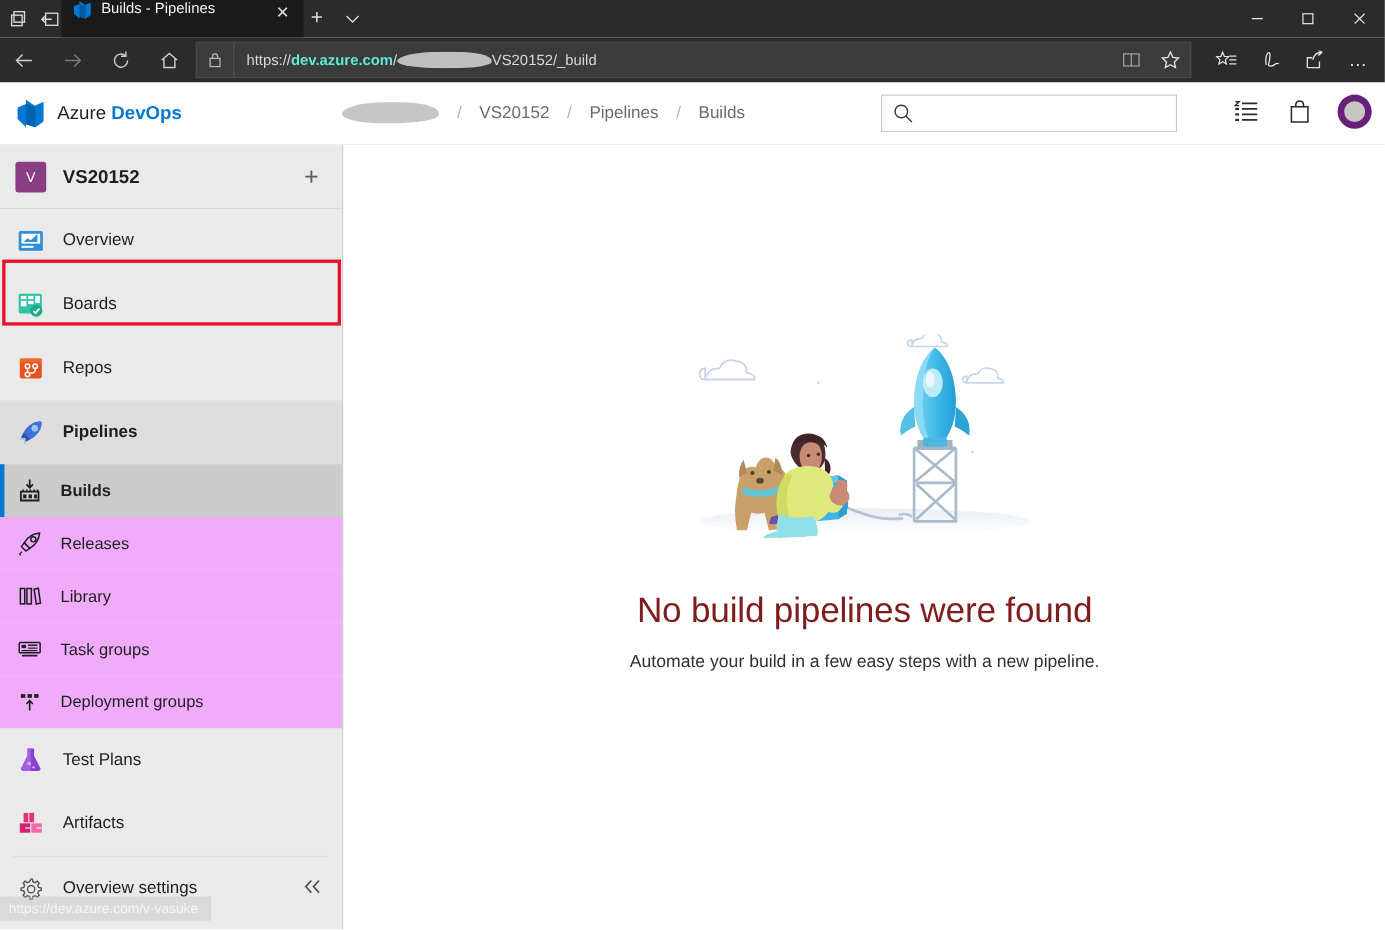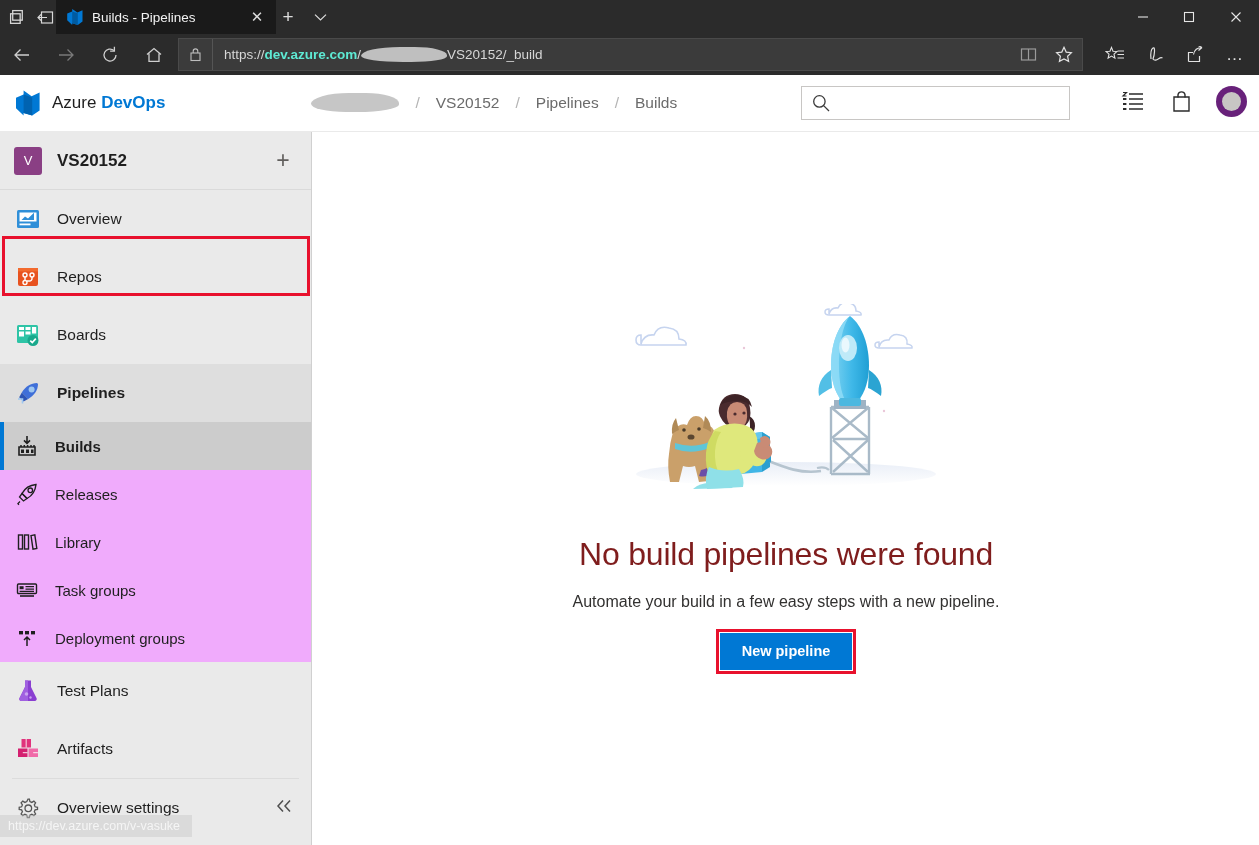--- a/index.html
+++ b/index.html
@@ -16,21 +16,21 @@
     background: #2b2b2b;
   }
   .tb-sysicon {
     position: absolute; top: 0; width: 30px; height: 34px;
     display: flex; align-items: center; justify-content: center;
     color: #d8d8d8;
   }
   .tb-sysicon svg { display: block; }
   .tab {
     position: absolute; left: 56px; top: 0; width: 220px; height: 34px;
-    background: #1a1a1a; display: flex; align-items: center; padding: 0 8px 0 10px;
+    background: #1a1a1a; display: flex; align-items: flex-start; padding: 0 8px 0 10px;
   }
   .tab .favicon { width: 18px; height: 18px; flex: 0 0 18px; margin-right: 8px; }
   .tab .tab-title {
     flex: 1; color: #f2f2f2; font-size: 13.5px; white-space: nowrap;
     overflow: hidden; text-overflow: ellipsis;
   }
   .tab .tab-close {
     width: 22px; height: 22px; flex: 0 0 22px; color: #dcdcdc;
     display: flex; align-items: center; justify-content: center; font-size: 15px;
   }
@@ -391,50 +391,50 @@
     <div class="nav-item">
       <span class="ic">
         <svg width="26" height="26" viewBox="0 0 26 26">
             <rect x="2" y="4" width="22" height="18" rx="1.5" fill="#2f8fd8"></rect>
             <rect x="4.5" y="6.5" width="17" height="9" fill="#ffffff"></rect>
             <path d="M6.5 14 L10 10.5 L13 12.5 L19 6.8 L19 14 Z" fill="#2f8fd8"></path>
             <rect x="4.5" y="17.5" width="11" height="1.8" fill="#ffffff"></rect>
           </svg>
       </span>
       <span>Overview</span>
-    </div>
-
-    <div class="nav-item">
-      <span class="ic">
-        <svg width="26" height="26" viewBox="0 0 26 26">
-            <rect x="3" y="4" width="20" height="18" rx="2" fill="#e8521f"></rect>
-            <rect x="3" y="4" width="20" height="3.4" fill="#f26a2e"></rect>
-            <circle cx="10" cy="11" r="2" fill="none" stroke="#ffffff" stroke-width="1.4"></circle>
-            <circle cx="17" cy="11" r="2" fill="none" stroke="#ffffff" stroke-width="1.4"></circle>
-            <circle cx="10" cy="18.5" r="2" fill="none" stroke="#ffffff" stroke-width="1.4"></circle>
-            <path d="M10 13 V16.5 M17 13 V14.5 A2.4 2.4 0 0 1 14.6 17 H12" fill="none" stroke="#ffffff" stroke-width="1.4"></path>
-          </svg>
-      </span>
-      <span>Repos</span>
     </div>
 
     <div class="nav-item">
       <span class="ic">
         <svg width="26" height="26" viewBox="0 0 26 26">
             <rect x="2" y="3" width="21" height="18" rx="1.5" fill="#2ec4a6"></rect>
             <rect x="4" y="5" width="5" height="3" fill="#ffffff"></rect>
             <rect x="10.5" y="5" width="5" height="3" fill="#ffffff"></rect>
             <rect x="17" y="5" width="4.2" height="6.5" fill="#ffffff"></rect>
             <rect x="4" y="9.5" width="5" height="5" fill="#ffffff"></rect>
             <rect x="10.5" y="9.5" width="5" height="3" fill="#ffffff"></rect>
             <circle cx="18" cy="18.5" r="5.5" fill="#19a98c"></circle>
             <path d="M15.3 18.6 L17.3 20.6 L20.8 16.6" fill="none" stroke="#ffffff" stroke-width="1.7"></path>
           </svg>
       </span>
       <span>Boards</span>
+    </div>
+
+    <div class="nav-item">
+      <span class="ic">
+        <svg width="26" height="26" viewBox="0 0 26 26">
+            <rect x="3" y="4" width="20" height="18" rx="2" fill="#e8521f"></rect>
+            <rect x="3" y="4" width="20" height="3.4" fill="#f26a2e"></rect>
+            <circle cx="10" cy="11" r="2" fill="none" stroke="#ffffff" stroke-width="1.4"></circle>
+            <circle cx="17" cy="11" r="2" fill="none" stroke="#ffffff" stroke-width="1.4"></circle>
+            <circle cx="10" cy="18.5" r="2" fill="none" stroke="#ffffff" stroke-width="1.4"></circle>
+            <path d="M10 13 V16.5 M17 13 V14.5 A2.4 2.4 0 0 1 14.6 17 H12" fill="none" stroke="#ffffff" stroke-width="1.4"></path>
+          </svg>
+      </span>
+      <span>Repos</span>
     </div>
 
     <div class="nav-item highlighted">
       <span class="ic">
         <svg width="26" height="26" viewBox="0 0 26 26">
             <path d="M22 3 C16 3 10.5 6.5 6.8 12.5 L13.2 19 C19.2 15.5 23 10 23 4 Z" fill="#3f6fd8"></path>
             <path d="M6.8 12.5 L13.2 19 L8.5 21.5 L4.2 17.2 Z" fill="#2d55b5"></path>
             <circle cx="16.6" cy="9.4" r="3" fill="#9ec7f0"></circle>
             <path d="M3 19 H7.5 V23.5" fill="none" stroke="#9ec7f0" stroke-width="1.6"></path>
           </svg>
@@ -623,19 +623,15 @@
         <path d="M126 139 q8 -3 13 3 q4 5 1 10 q-4 5 -10 3 q-6 -2 -7 -8 Z" fill="#c98b75"></path>
         <path d="M129 134 q5 -4 9 0 q3 4 0 8 q-4 4 -8 0 Z" fill="#c98b75"></path>
         <path d="M78 163 q14 6 30 2 q6 10 4 18 l-36 2 q-3 -12 2 -22 Z" fill="#8fe0e8"></path>
         <path d="M66 182 q10 -5 22 -3 q10 2 14 5 l-40 1 Z" fill="#8fe0e8"></path>
       </svg>
     </span>
 
     <div class="empty-title">No build pipelines were found</div>
     <div class="empty-sub">Automate your build in a few easy steps with a new pipeline.</div>
 
-    <div class="btn-wrap">
-      <button class="newpipe-btn">New pipeline</button>
-      <span class="btn-hl"></span>
-    </div>
   </div>
 
 </div>
 
 </body></html>

